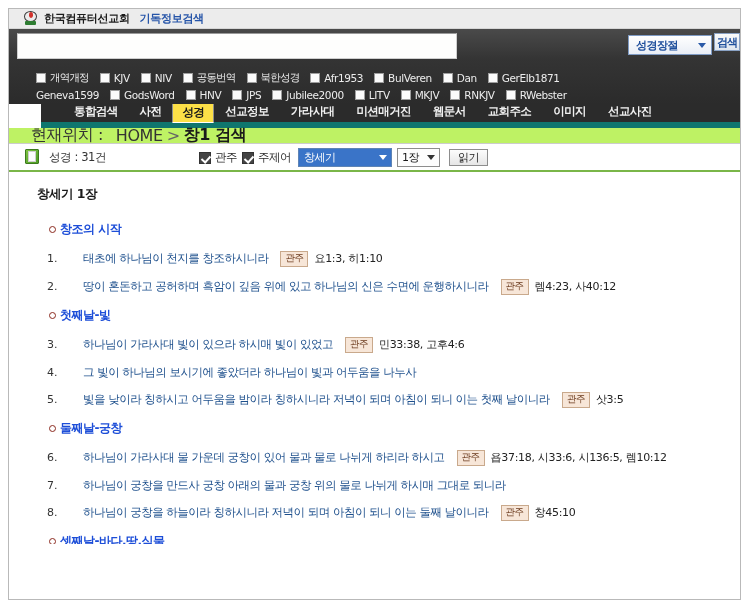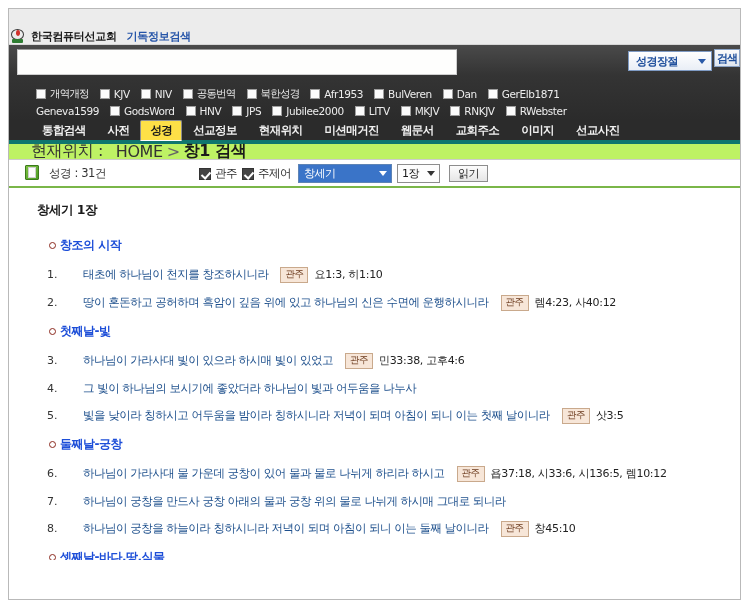--- a/index.html
+++ b/index.html
@@ -19,26 +19,26 @@
   .browser {
     position: relative;
     width: 733px; height: 592px;
     border: 1px solid #b9b9b9;
     background: #ffffff;
     overflow: hidden;
   }
 
   
   .topbar {
-    height: 36px;
+    height: 20px;
     background: #ececec;
     border-bottom: 1px solid #d6d6d6;
     display: flex;
-    align-items: flex-end;
-    padding-left: 1px;
+    align-items: center;
+    padding-left: 14px;
     gap: 6px;
   }
   .kcm-mark {
     width: 15px; height: 15px;
     position: relative;
     flex: none;
   }
   .kcm-mark .ring {
     position: absolute; left: 1px; top: 0px;
     width: 13px; height: 11px;
@@ -174,23 +174,24 @@
     color: #ededed;
     letter-spacing: -0.4px;
   }
   .ver-item.ko .lbl { letter-spacing: -0.8px; }
 
   
   .navbar {
     height: 24px;
     background: #2b2b2b;
     display: flex;
-    align-items: flex-start;
+    align-items: flex-end;
     padding-left: 22px;
-    border-bottom: 4px solid #0f766e;
+    border-bottom: 6px solid #0f766e;
+    margin-left: 32px;
   }
   .tab {
     height: 21px;
     padding: 0 11px;
     display: flex; align-items: center;
     font-size: 11.5px; font-weight: bold;
     color: #f0f0f0;
     letter-spacing: -0.6px;
   }
   .tab.active {
@@ -489,21 +490,21 @@
         </div>
       </div>
     </div>
   </div>
 
   <div class="navbar">
     <div class="tab">통합검색</div>
     <div class="tab">사전</div>
     <div class="tab active">성경</div>
     <div class="tab">선교정보</div>
-    <div class="tab">현재위치</div>
+    <div class="tab">가라사대</div>
     <div class="tab">미션매거진</div>
     <div class="tab">웹문서</div>
     <div class="tab">교회주소</div>
     <div class="tab">이미지</div>
     <div class="tab">선교사진</div>
   </div>
 
   <div class="crumbbar">
     <span class="cur">현재위치 :</span>
     <span class="sep">&nbsp;</span>

